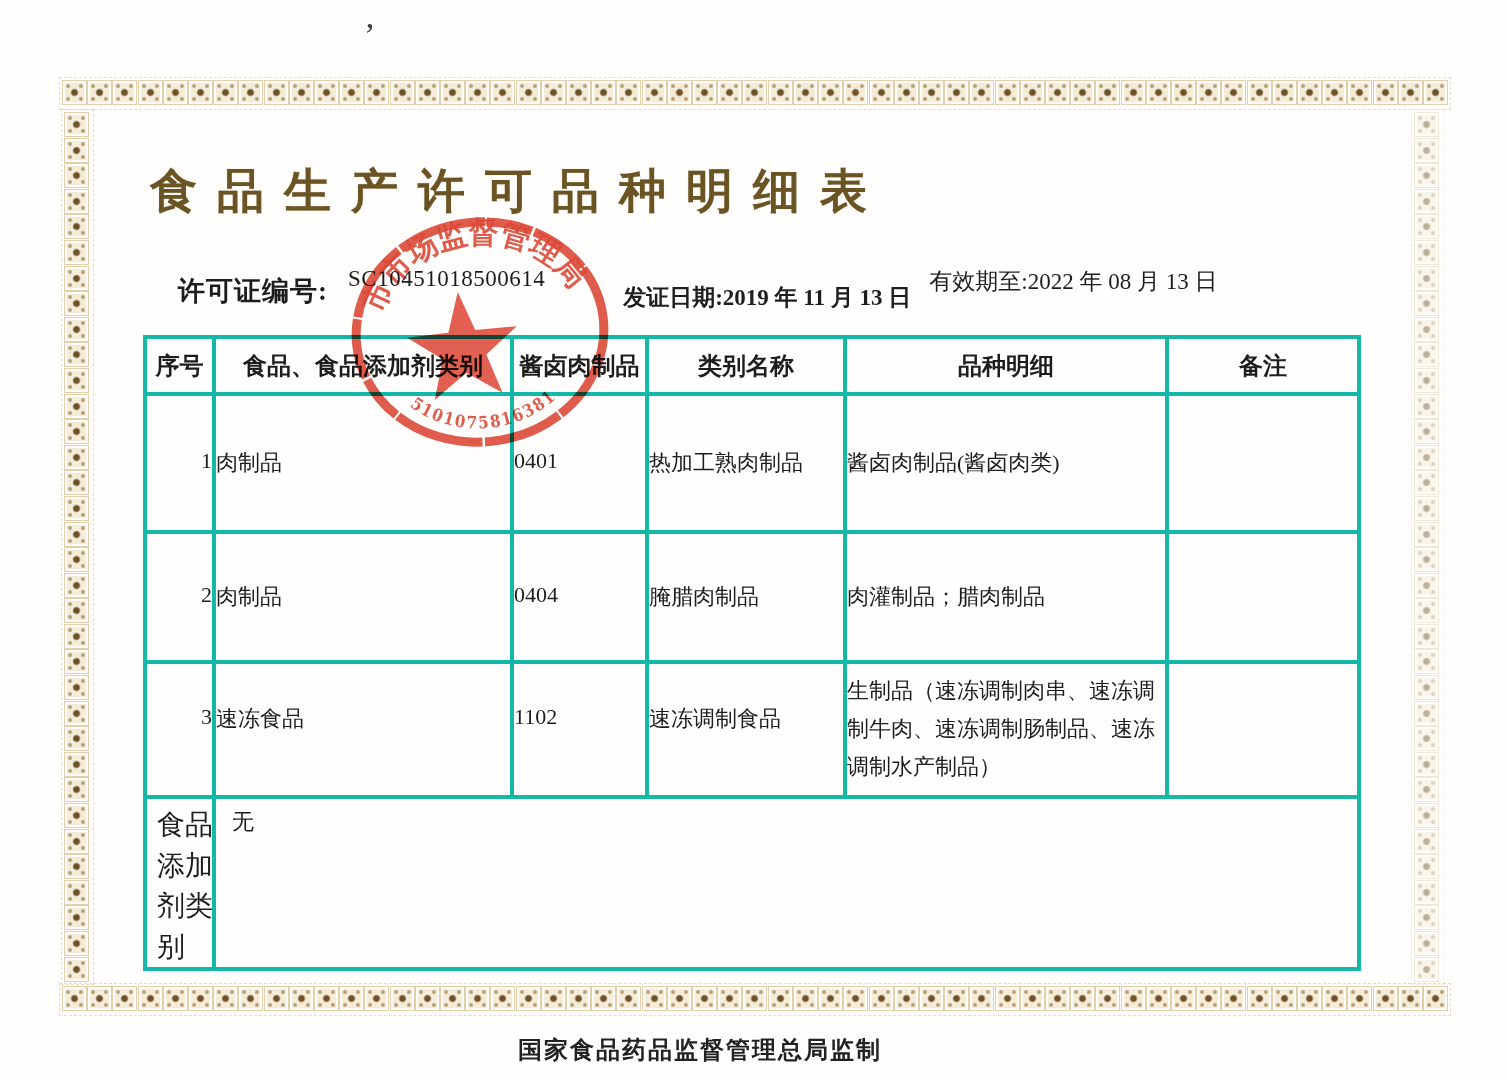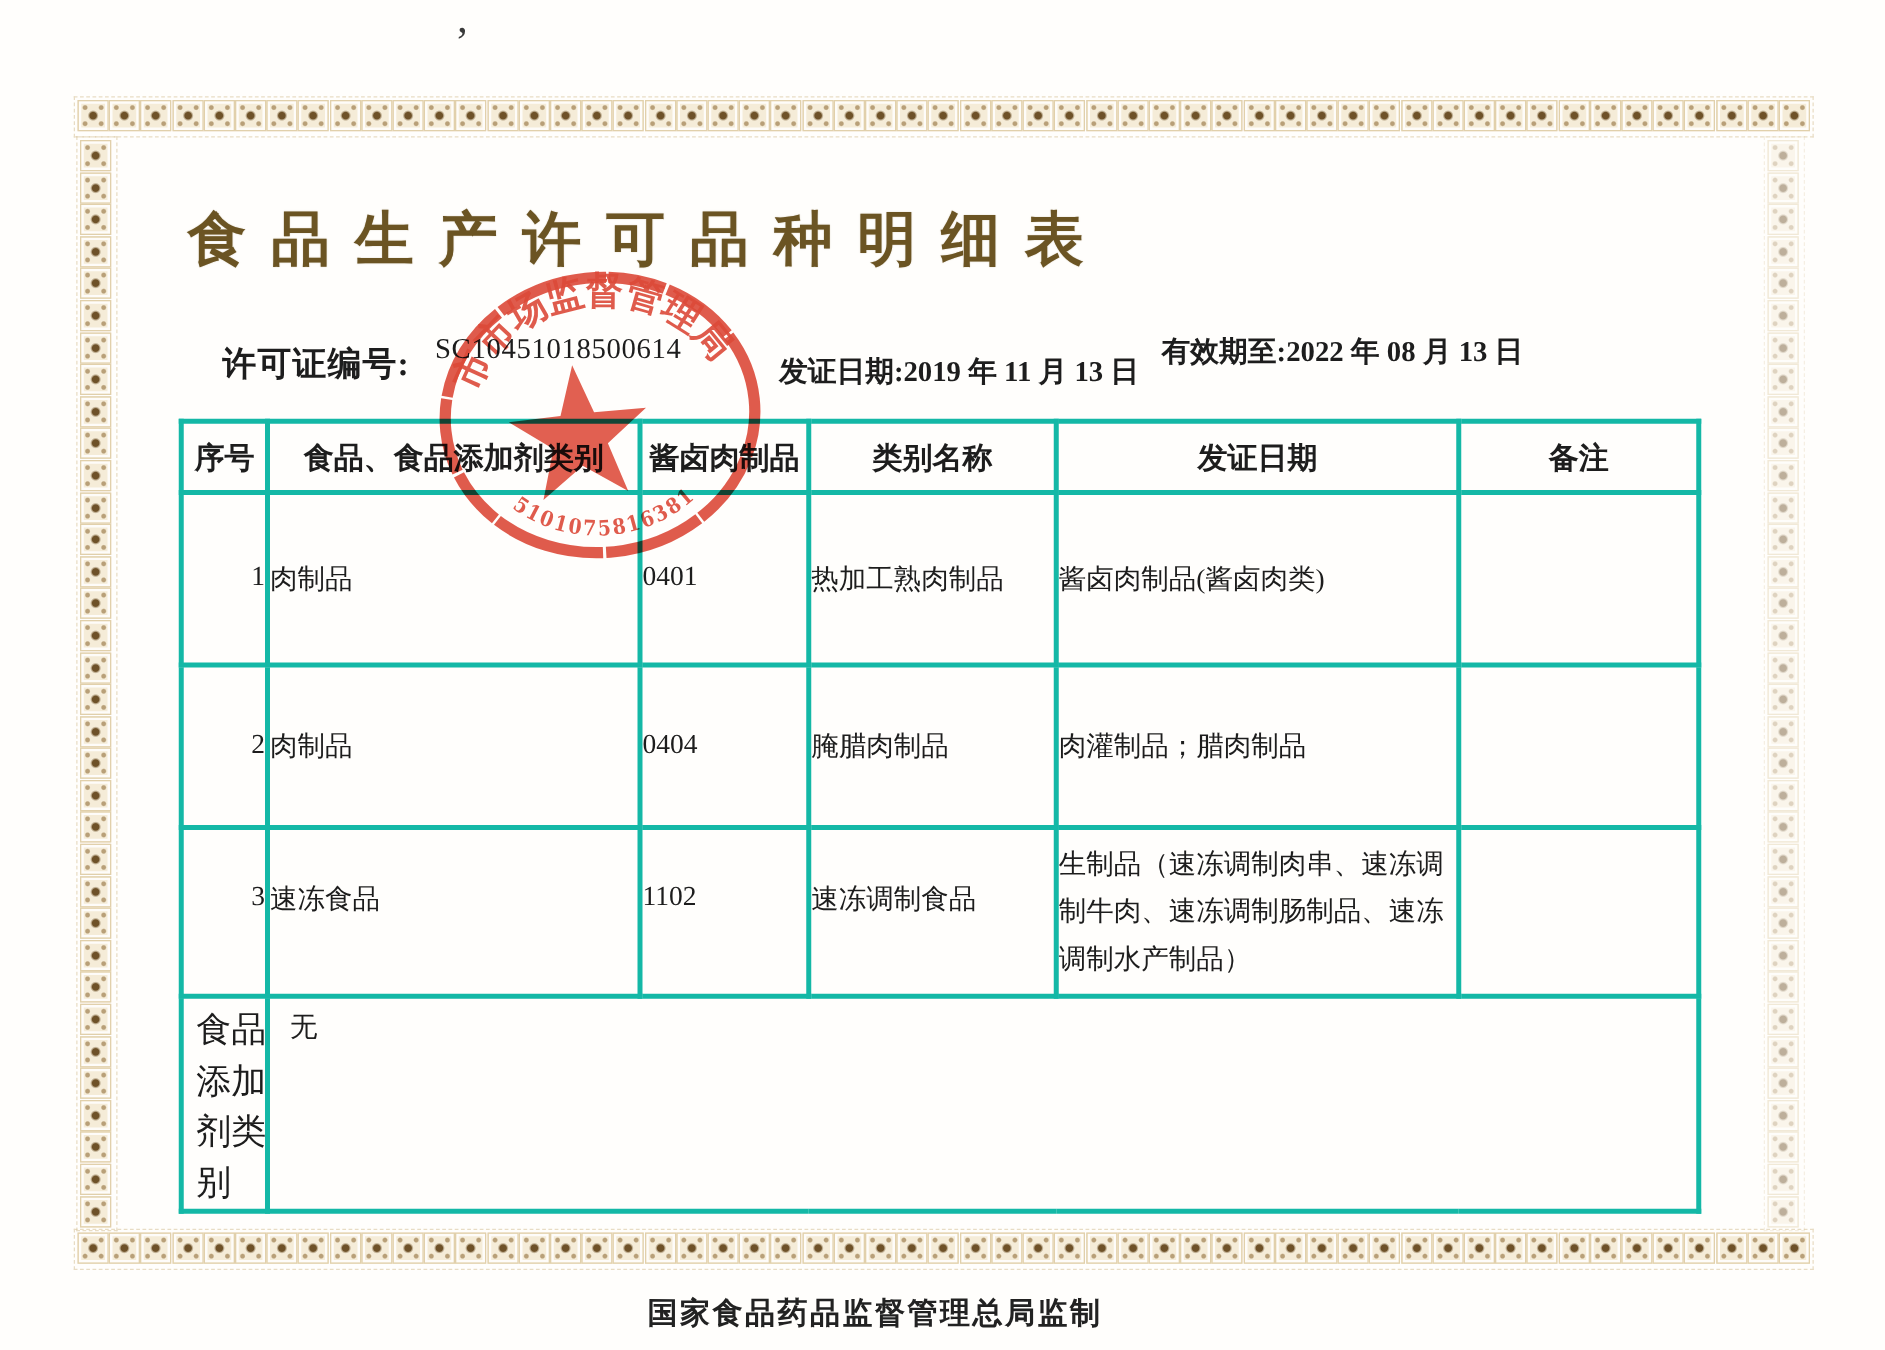--- a/index.html
+++ b/index.html
@@ -31,21 +31,21 @@
   
   .doc-title{
     position:absolute; left:150px; top:160px; width:1240px;
     text-align:left; font-size:47px; font-weight:bold; letter-spacing:20px;
     color:#6b5423; text-shadow:0 0 1px rgba(107,84,35,.4);
   }
   .license-row{position:absolute; left:178px; top:266px; display:flex; align-items:flex-start; font-size:23px; white-space:nowrap;}
   .license-label{font-size:27px; font-weight:bold; position:relative; top:7px; letter-spacing:1px;}
   .license-number{margin-left:20px; font-size:23px; letter-spacing:.5px;}
   .license-issue{margin-left:78px; font-weight:600;margin-top:16px;}
-  .license-valid{margin-left:18px; font-weight:700;}
+  .license-valid{margin-left:18px; font-weight:400;}
   
   table.lic{
     position:absolute; left:143px; top:335px; width:1214px;
     border-collapse:collapse; table-layout:fixed; font-size:22px;
   }
   table.lic td, table.lic th{border:4px solid #14b8a6; padding:0; vertical-align:top; font-weight:normal;}
   table.lic tr.hrow th{font-size:24px; font-weight:bold; vertical-align:middle; text-align:center; height:53px;}
   table.lic tr.hrow{border-bottom:3px solid #222;}
   tr.r1{height:138px;} tr.r2{height:130px;} tr.r3{height:135px;} tr.rw{height:122px;}
   td.cnum{text-align:right; padding-right:9px;}
@@ -275,21 +275,21 @@
       <col style="width:198px">
         <col style="width:322px">
         <col style="width:192px">
     </colgroup>
     <tbody>
         <tr class="hrow">
       <th>序号</th>
       <th>食品、食品添加剂类别</th>
       <th>酱卤肉制品</th>
       <th>类别名称</th>
-      <th>发证日期</th>
+      <th>品种明细</th>
       <th>备注</th>
     </tr>
     <tr class="r1">
       <td class="cnum">1</td>
       <td class="ctxt">肉制品</td>
       <td class="ctxt">0401</td>
       <td class="ctxt">热加工熟肉制品</td>
       <td class="cdetail">酱卤肉制品(酱卤肉类)</td>
       <td></td>
     </tr>

